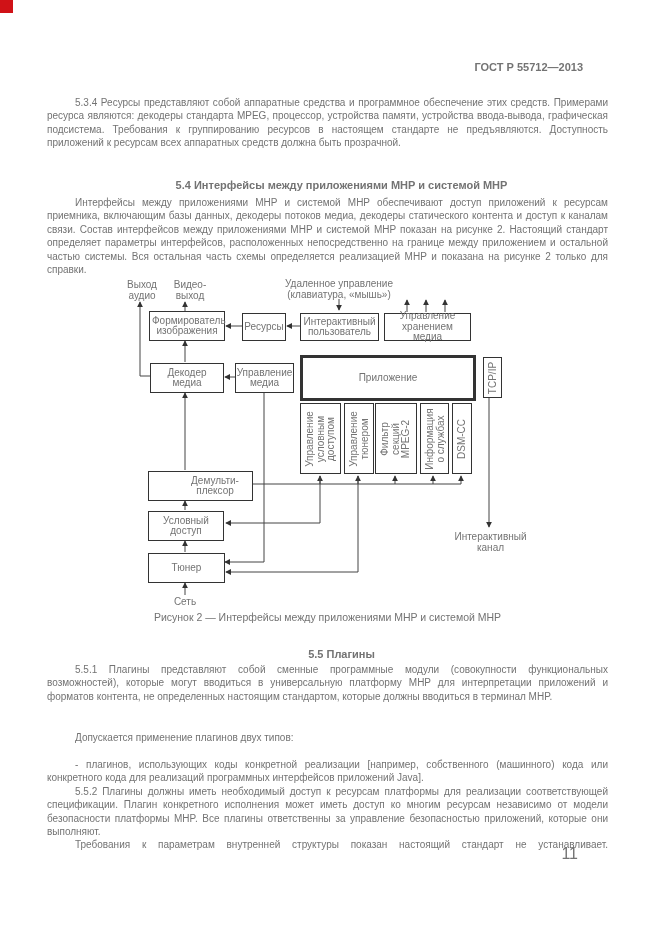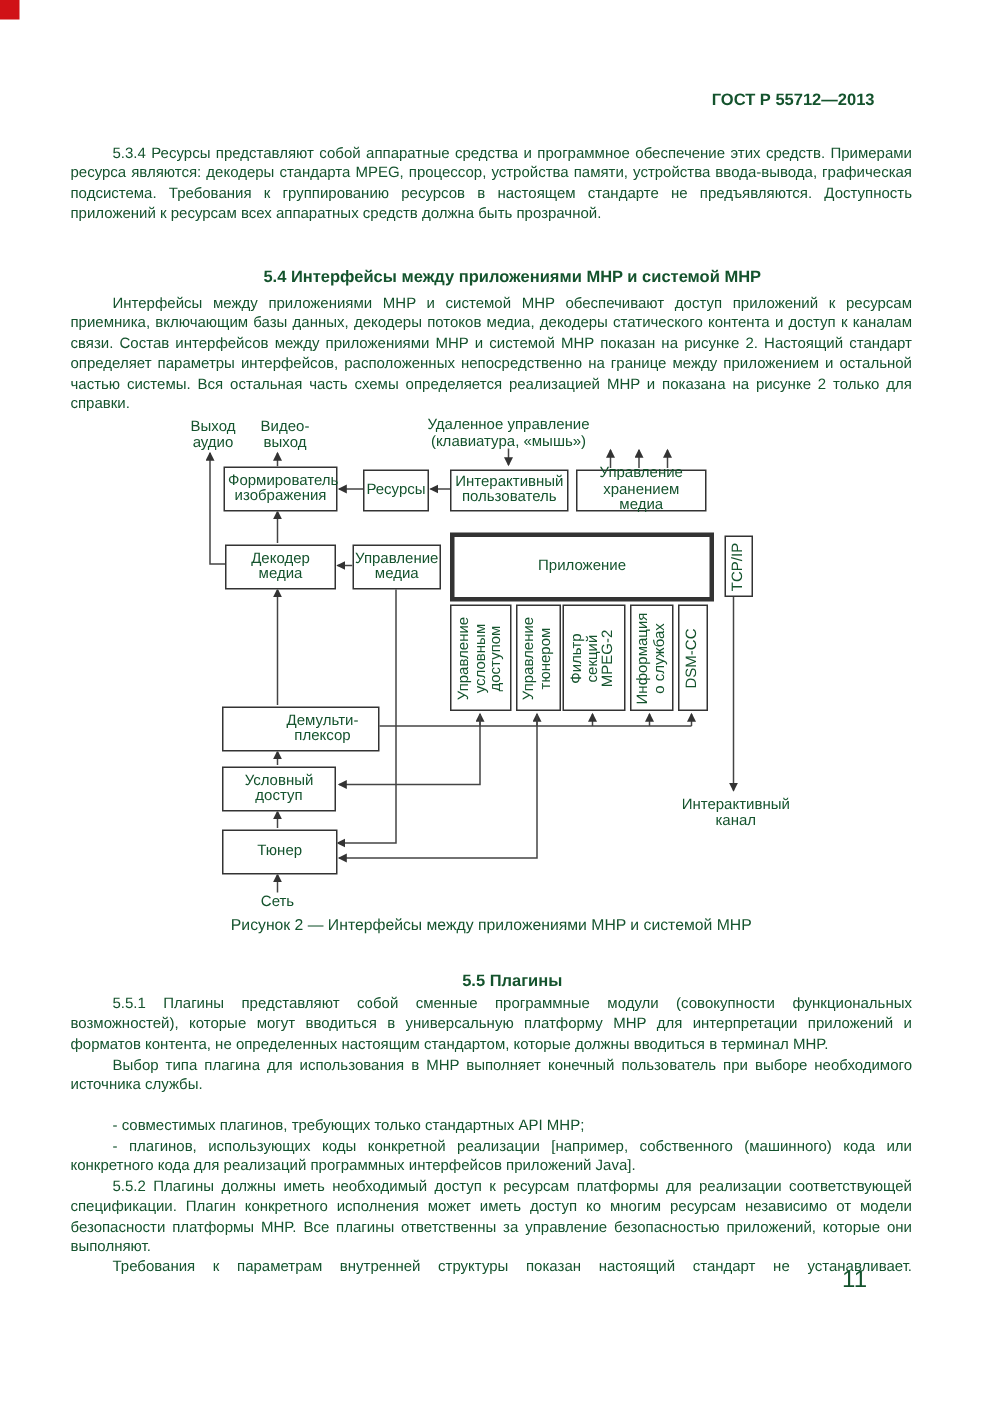--- a/index.html
+++ b/index.html
@@ -1,17 +1,17 @@
 <!DOCTYPE html>
 <html lang="ru"><head>
 <meta charset="utf-8">
 <style>
   html,body{margin:0;padding:0;background:#fff;}
   .pg{position:relative;width:661px;height:935px;background:#fff;overflow:hidden;
-      font-family:"Liberation Sans","DejaVu Sans",sans-serif;color:#14532d;}
+      font-family:"Liberation Sans","DejaVu Sans",sans-serif;color:#737373;}
   .marker{position:absolute;left:0;top:0;width:13px;height:13px;background:#d01217;}
   .hdr{position:absolute;top:61px;right:78px;font-size:11px;font-weight:bold;}
   .para{position:absolute;left:47px;width:561px;font-size:10px;line-height:13.4px;
         text-align:justify;text-indent:28px;}
   .para.full{text-align-last:justify;}
   .shead{position:absolute;left:47px;width:561px;font-size:11px;font-weight:bold;text-indent:28px;text-align:center;}
   #p534{top:86px}
   #h54{top:168px}
   #p54{top:186px}
   #h55{top:637px}
@@ -158,20 +158,19 @@
       </div>
     <div class="bx" id="bTun">
         <span>Тюнер</span>
       </div>
   </div>
 
   <div class="cap">Рисунок 2 — Интерфейсы между приложениями MHP и системой MHP</div>
 
   <p class="shead" id="h55">5.5 Плагины</p>
   <p class="para" id="p551a">5.5.1 Плагины представляют собой сменные программные модули (совокупности функциональных возможностей), которые могут вводиться в универсальную платформу MHP для интерпретации приложений и форматов контента, не определенных настоящим стандартом, которые должны вводиться в терминал MHP.</p>
-  <p class="para" id="p551b">Выбор типа плагина для использования в MHP выполняет конечный пользователь при выборе необходимого источника службы.</p>
-  <p class="para" id="li1">- совместимых плагинов, требующих только стандартных API MHP;</p>
+  <p class="para" id="p551c">Допускается применение плагинов двух типов:</p>
   <p class="para" id="li2">- плагинов, использующих коды конкретной реализации [например, собственного (машинного) кода или конкретного кода для реализаций программных интерфейсов приложений Java].</p>
   <p class="para" id="p552">5.5.2 Плагины должны иметь необходимый доступ к ресурсам платформы для реализации соответствующей спецификации. Плагин конкретного исполнения может иметь доступ ко многим ресурсам независимо от модели безопасности платформы MHP. Все плагины ответственны за управление безопасностью приложений, которые они выполняют.</p>
   <p class="para full" id="pfinal">Требования к параметрам внутренней структуры показан настоящий стандарт не устанавливает.</p>
 
   <div class="pnum">11</div>
 </div>
 
 </body></html>

